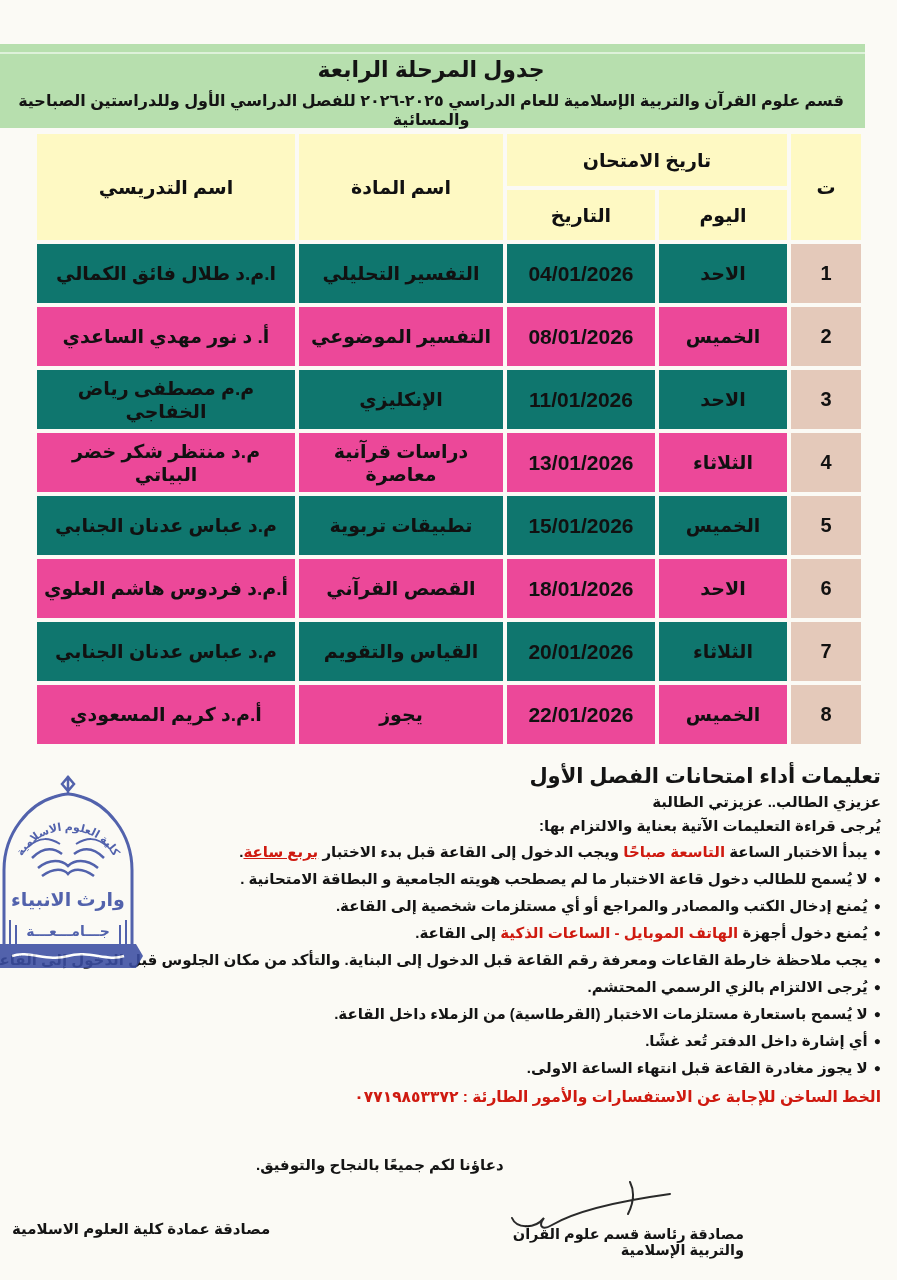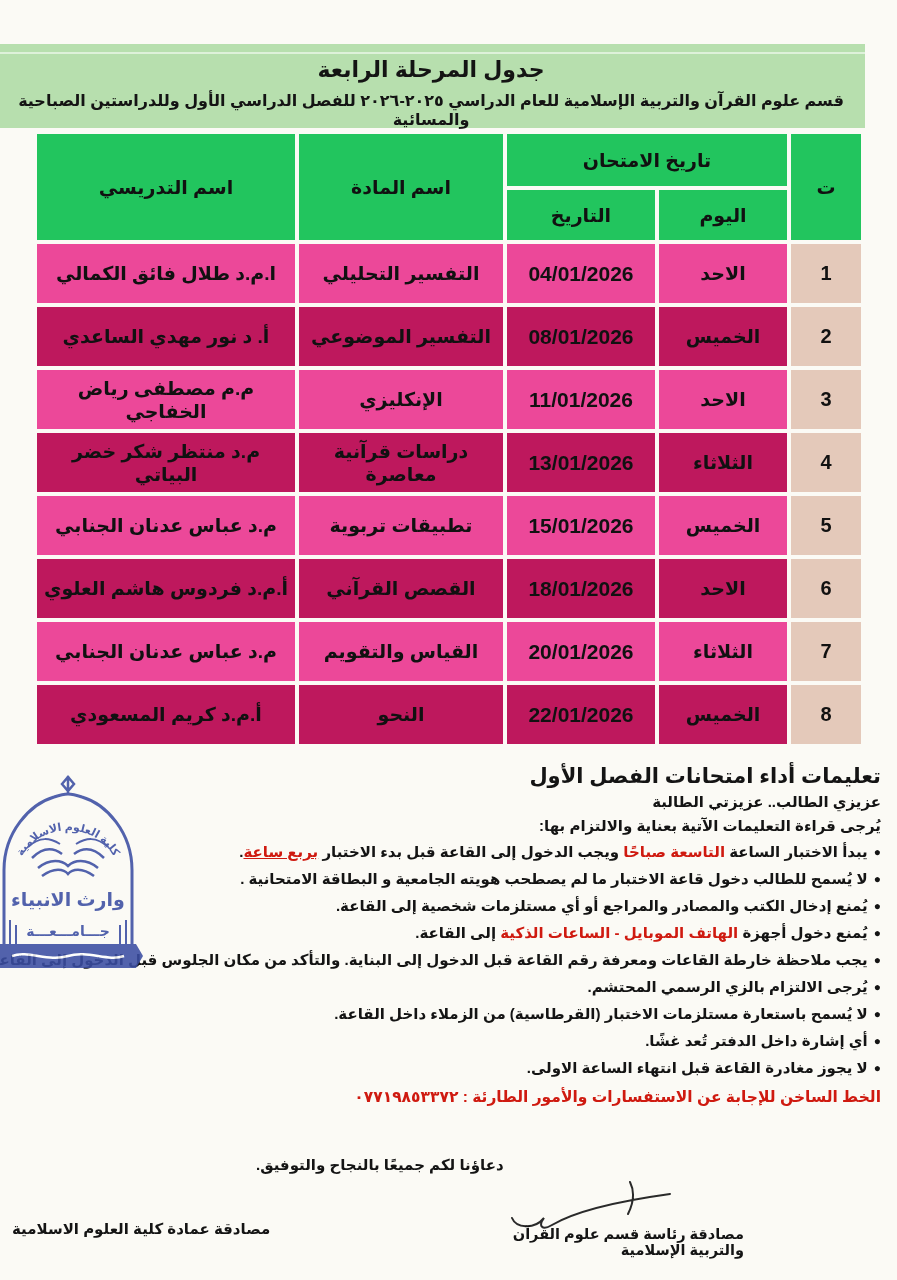--- a/index.html
+++ b/index.html
@@ -19,26 +19,26 @@
   .band .t2{font-size:16px;font-weight:bold;margin-top:8px;letter-spacing:.2px;}
   
   table.sched{
     position:absolute;top:130px;right:32px;width:832px;
     border-collapse:separate;border-spacing:4px;table-layout:fixed;
   }
   .sched th,.sched td{
     text-align:center;vertical-align:middle;font-weight:bold;color:#111;
     padding:0 4px;overflow:hidden;
   }
-  .sched th{background:#22c55e;font-size:19px;}
+  .sched th{background:#fef9c3;font-size:19px;}
   tr.hr1 th{height:52px;}
   tr.hr2 th{height:50px;}
   tr.data td{height:59px;font-size:19px;}
-  tr.r-g td{background:#ec4899;}
-  tr.r-w td{background:#be185d;}
+  tr.r-g td{background:#0f766e;}
+  tr.r-w td{background:#ec4899;}
   .sched td.c-no{background:#e4c9ba;font-size:20px;}
   .sched td.c-date{font-size:21px;direction:ltr;}
   
   .inst{position:absolute;top:764px;right:16px;left:8px;text-align:right;}
   .inst .ititle{font-size:21px;font-weight:bold;margin:0 0 3px 0;}
   .inst .iline{font-size:15px;font-weight:bold;margin:2px 0;line-height:22px;}
   .inst .item{font-size:15px;font-weight:bold;margin:3px 0;line-height:23px;}
   .inst .dot{font-size:12px;margin-left:6px;vertical-align:1px;}
   .red{color:#cf1a10;}
   .redu{color:#cf1a10;text-decoration:underline;}
@@ -129,21 +129,21 @@
       <td class="c-no">7</td>
       <td class="c-day">الثلاثاء</td>
       <td class="c-date">20/01/2026</td>
       <td class="c-sub">القياس والتقويم</td>
       <td class="c-teach">م.د عباس عدنان الجنابي</td>
     </tr>
     <tr class="data r-w">
       <td class="c-no">8</td>
       <td class="c-day">الخميس</td>
       <td class="c-date">22/01/2026</td>
-      <td class="c-sub">النحو</td>
+      <td class="c-sub">يجوز</td>
       <td class="c-teach">أ.م.د كريم المسعودي</td>
     </tr>
   </tbody>
     </table>
 
   <div class="inst">
     <div class="ititle">تعليمات أداء امتحانات الفصل الأول</div>
     <div class="iline">عزيزي الطالب.. عزيزتي الطالبة</div>
     <div class="iline">يُرجى قراءة التعليمات الآتية بعناية والالتزام بها:</div>
 

